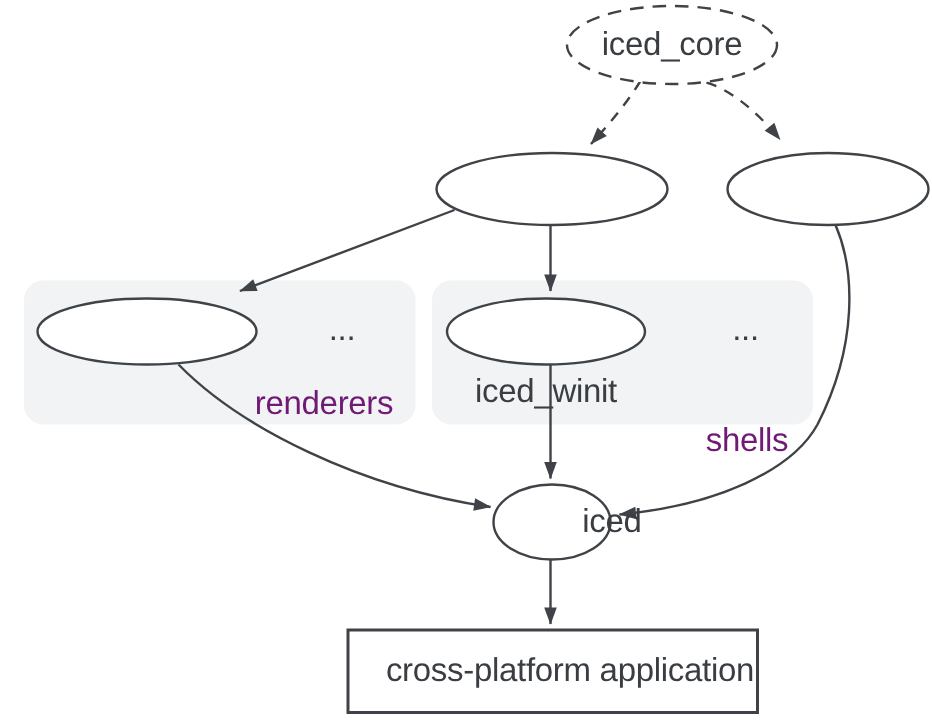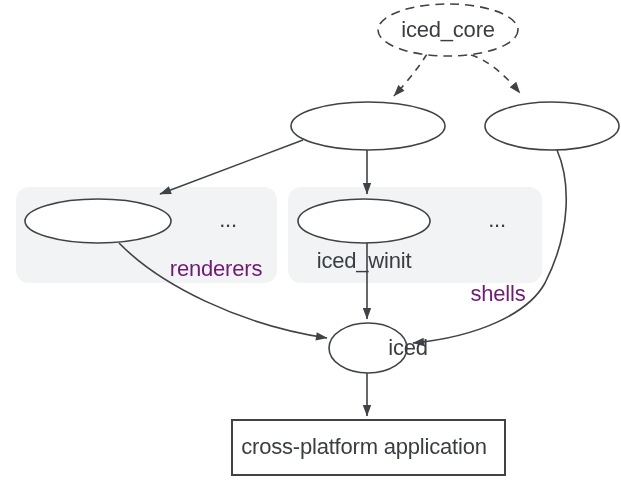--- a/index.html
+++ b/index.html
@@ -39,21 +39,21 @@
     color: #3a3e42;
     white-space: nowrap;
     letter-spacing: -0.2px;
   }
   .label.node-core   { left: 448px; top: 30px;  }
   .label.node-native { left: 368px; top: 126px; }
   .label.node-web    { left: 552px; top: 126px; }
   .label.node-wgpu   { left: 96px;  top: 221px; }
   .label.node-winit  { left: 364px; top: 221px; margin-top: 40px; }
   .label.node-iced   { left: 368px; top: 348px; margin-left: 40px; }
-  .label.node-app    { left: 364px; top: 447px; }
+  .label.node-app    { left: 380px; top: 447px; }
 
   .label.dots-renderers { left: 228px; top: 220px; }
   .label.dots-shells    { left: 497px; top: 220px; }
 
   .label.group-label {
     color: #701a75;
   }
   .label.group-label.renderers-label { left: 216px; top: 269px; }
   .label.group-label.shells-label    { left: 498px; top: 268px; margin-top: 26px; }
 </style>

